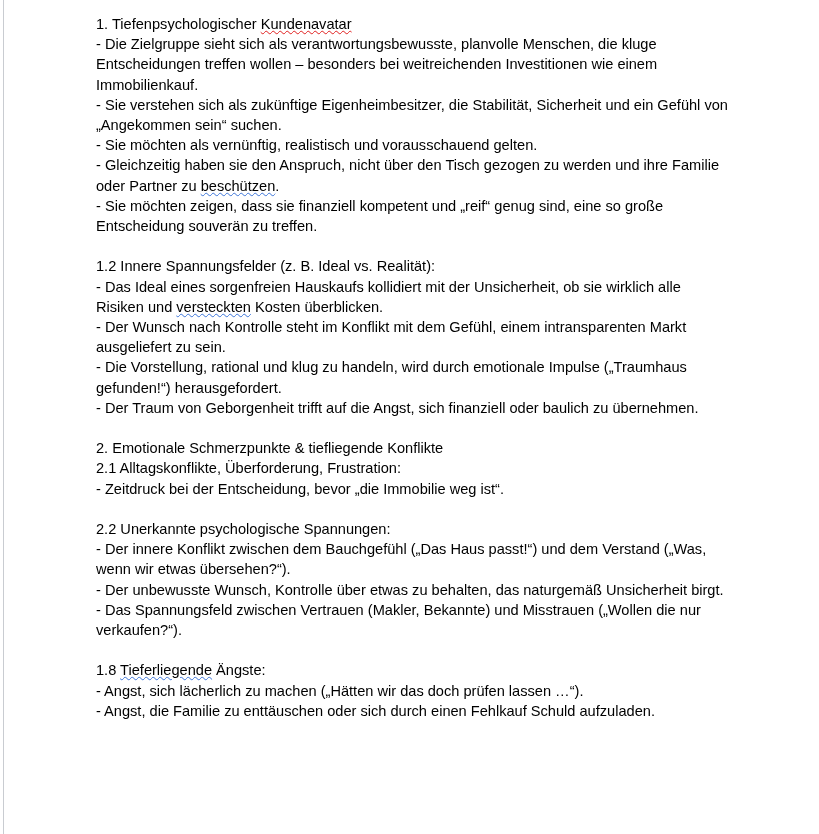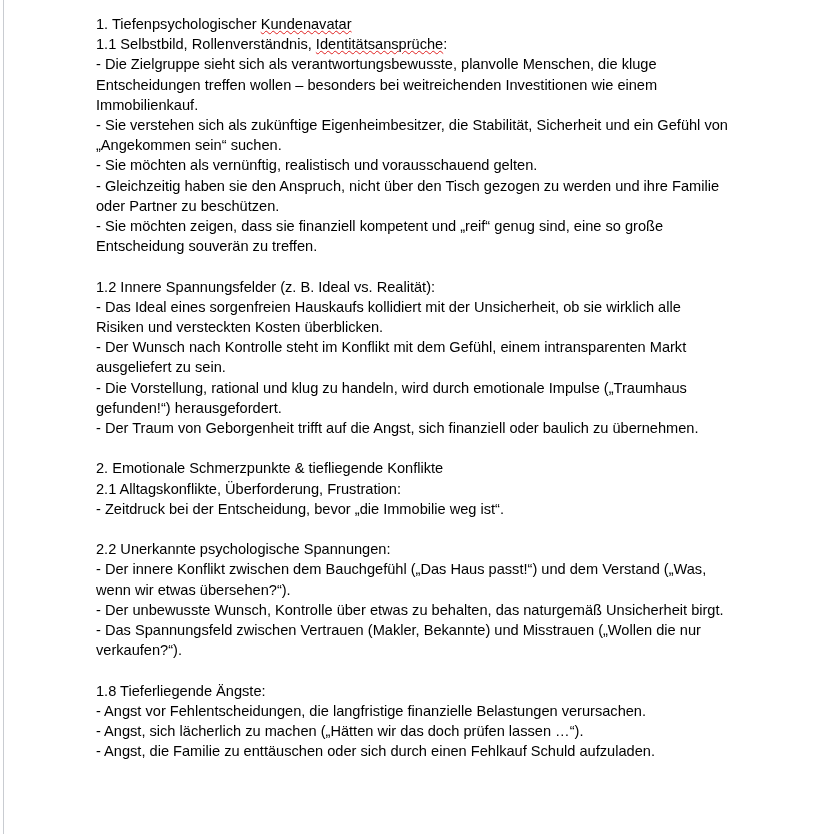--- a/index.html
+++ b/index.html
@@ -50,49 +50,48 @@
   }
   
   .sp-red {
     text-decoration: underline;
     text-decoration-style: wavy;
     text-decoration-color: #e02020;
     text-decoration-thickness: 1px;
     text-underline-offset: 1px;
   }
   .sp-blue {
+    text-decoration: underline;
     text-decoration-style: wavy;
     text-decoration-color: #3b74d8;
     text-decoration-thickness: 1px;
     text-underline-offset: 1px;
   }
 </style>
 </head>
 <body>
 
 <div id="page">
   <div id="left-edge-rule"></div>
   <div id="doc-body">
       <p class="para"><span>1. Tiefenpsychologischer </span><span class="sp-red">Kundenavatar</span></p>
-      <p class="para"><span>1.1 Selbstbild, Rollenverständnis, </span><span class="sp-red">Identitätsansprüche</span><span>:</span></p>
       <p class="para"><span>- Die Zielgruppe sieht sich als verantwortungsbewusste, planvolle Menschen, die kluge Entscheidungen treffen wollen – besonders bei weitreichenden Investitionen wie einem Immobilienkauf.</span></p>
       <p class="para"><span>- Sie verstehen sich als zukünftige Eigenheimbesitzer, die Stabilität, Sicherheit und ein Gefühl von „Angekommen sein“ suchen.</span></p>
       <p class="para"><span>- Sie möchten als vernünftig, realistisch und vorausschauend gelten.</span></p>
       <p class="para"><span>- Gleichzeitig haben sie den Anspruch, nicht über den Tisch gezogen zu werden und ihre Familie oder Partner zu </span><span class="sp-blue">beschützen</span><span>.</span></p>
       <p class="para"><span>- Sie möchten zeigen, dass sie finanziell kompetent und „reif“ genug sind, eine so große Entscheidung souverän zu treffen.</span></p>
       <p class="para gap"><span>1.2 Innere Spannungsfelder (z. B. Ideal vs. Realität):</span></p>
       <p class="para"><span>- Das Ideal eines sorgenfreien Hauskaufs kollidiert mit der Unsicherheit, ob sie wirklich alle Risiken und </span><span class="sp-blue">versteckten</span><span> Kosten überblicken.</span></p>
       <p class="para"><span>- Der Wunsch nach Kontrolle steht im Konflikt mit dem Gefühl, einem intransparenten Markt ausgeliefert zu sein.</span></p>
       <p class="para"><span>- Die Vorstellung, rational und klug zu handeln, wird durch emotionale Impulse („Traumhaus gefunden!“) herausgefordert.</span></p>
       <p class="para"><span>- Der Traum von Geborgenheit trifft auf die Angst, sich finanziell oder baulich zu übernehmen.</span></p>
       <p class="para gap"><span>2. Emotionale Schmerzpunkte &amp; tiefliegende Konflikte</span></p>
       <p class="para"><span>2.1 Alltagskonflikte, Überforderung, Frustration:</span></p>
       <p class="para"><span>- Zeitdruck bei der Entscheidung, bevor „die Immobilie weg ist“.</span></p>
       <p class="para gap"><span>2.2 Unerkannte psychologische Spannungen:</span></p>
       <p class="para"><span>- Der innere Konflikt zwischen dem Bauchgefühl („Das Haus passt!“) und dem Verstand („Was, wenn wir etwas übersehen?“).</span></p>
       <p class="para"><span>- Der unbewusste Wunsch, Kontrolle über etwas zu behalten, das naturgemäß Unsicherheit birgt.</span></p>
       <p class="para"><span>- Das Spannungsfeld zwischen Vertrauen (Makler, Bekannte) und Misstrauen („Wollen die nur verkaufen?“).</span></p>
       <p class="para gap"><span>1.8 </span><span class="sp-blue">Tieferliegende</span><span> Ängste:</span></p>
-      <p class="para"><span>- Angst vor Fehlentscheidungen, die langfristige finanzielle Belastungen verursachen.</span></p>
       <p class="para"><span>- Angst, sich lächerlich zu machen („Hätten wir das doch prüfen lassen …“).</span></p>
       <p class="para"><span>- Angst, die Familie zu enttäuschen oder sich durch einen Fehlkauf Schuld aufzuladen.</span></p>
     </div>
 </div>
 
 </body></html>

